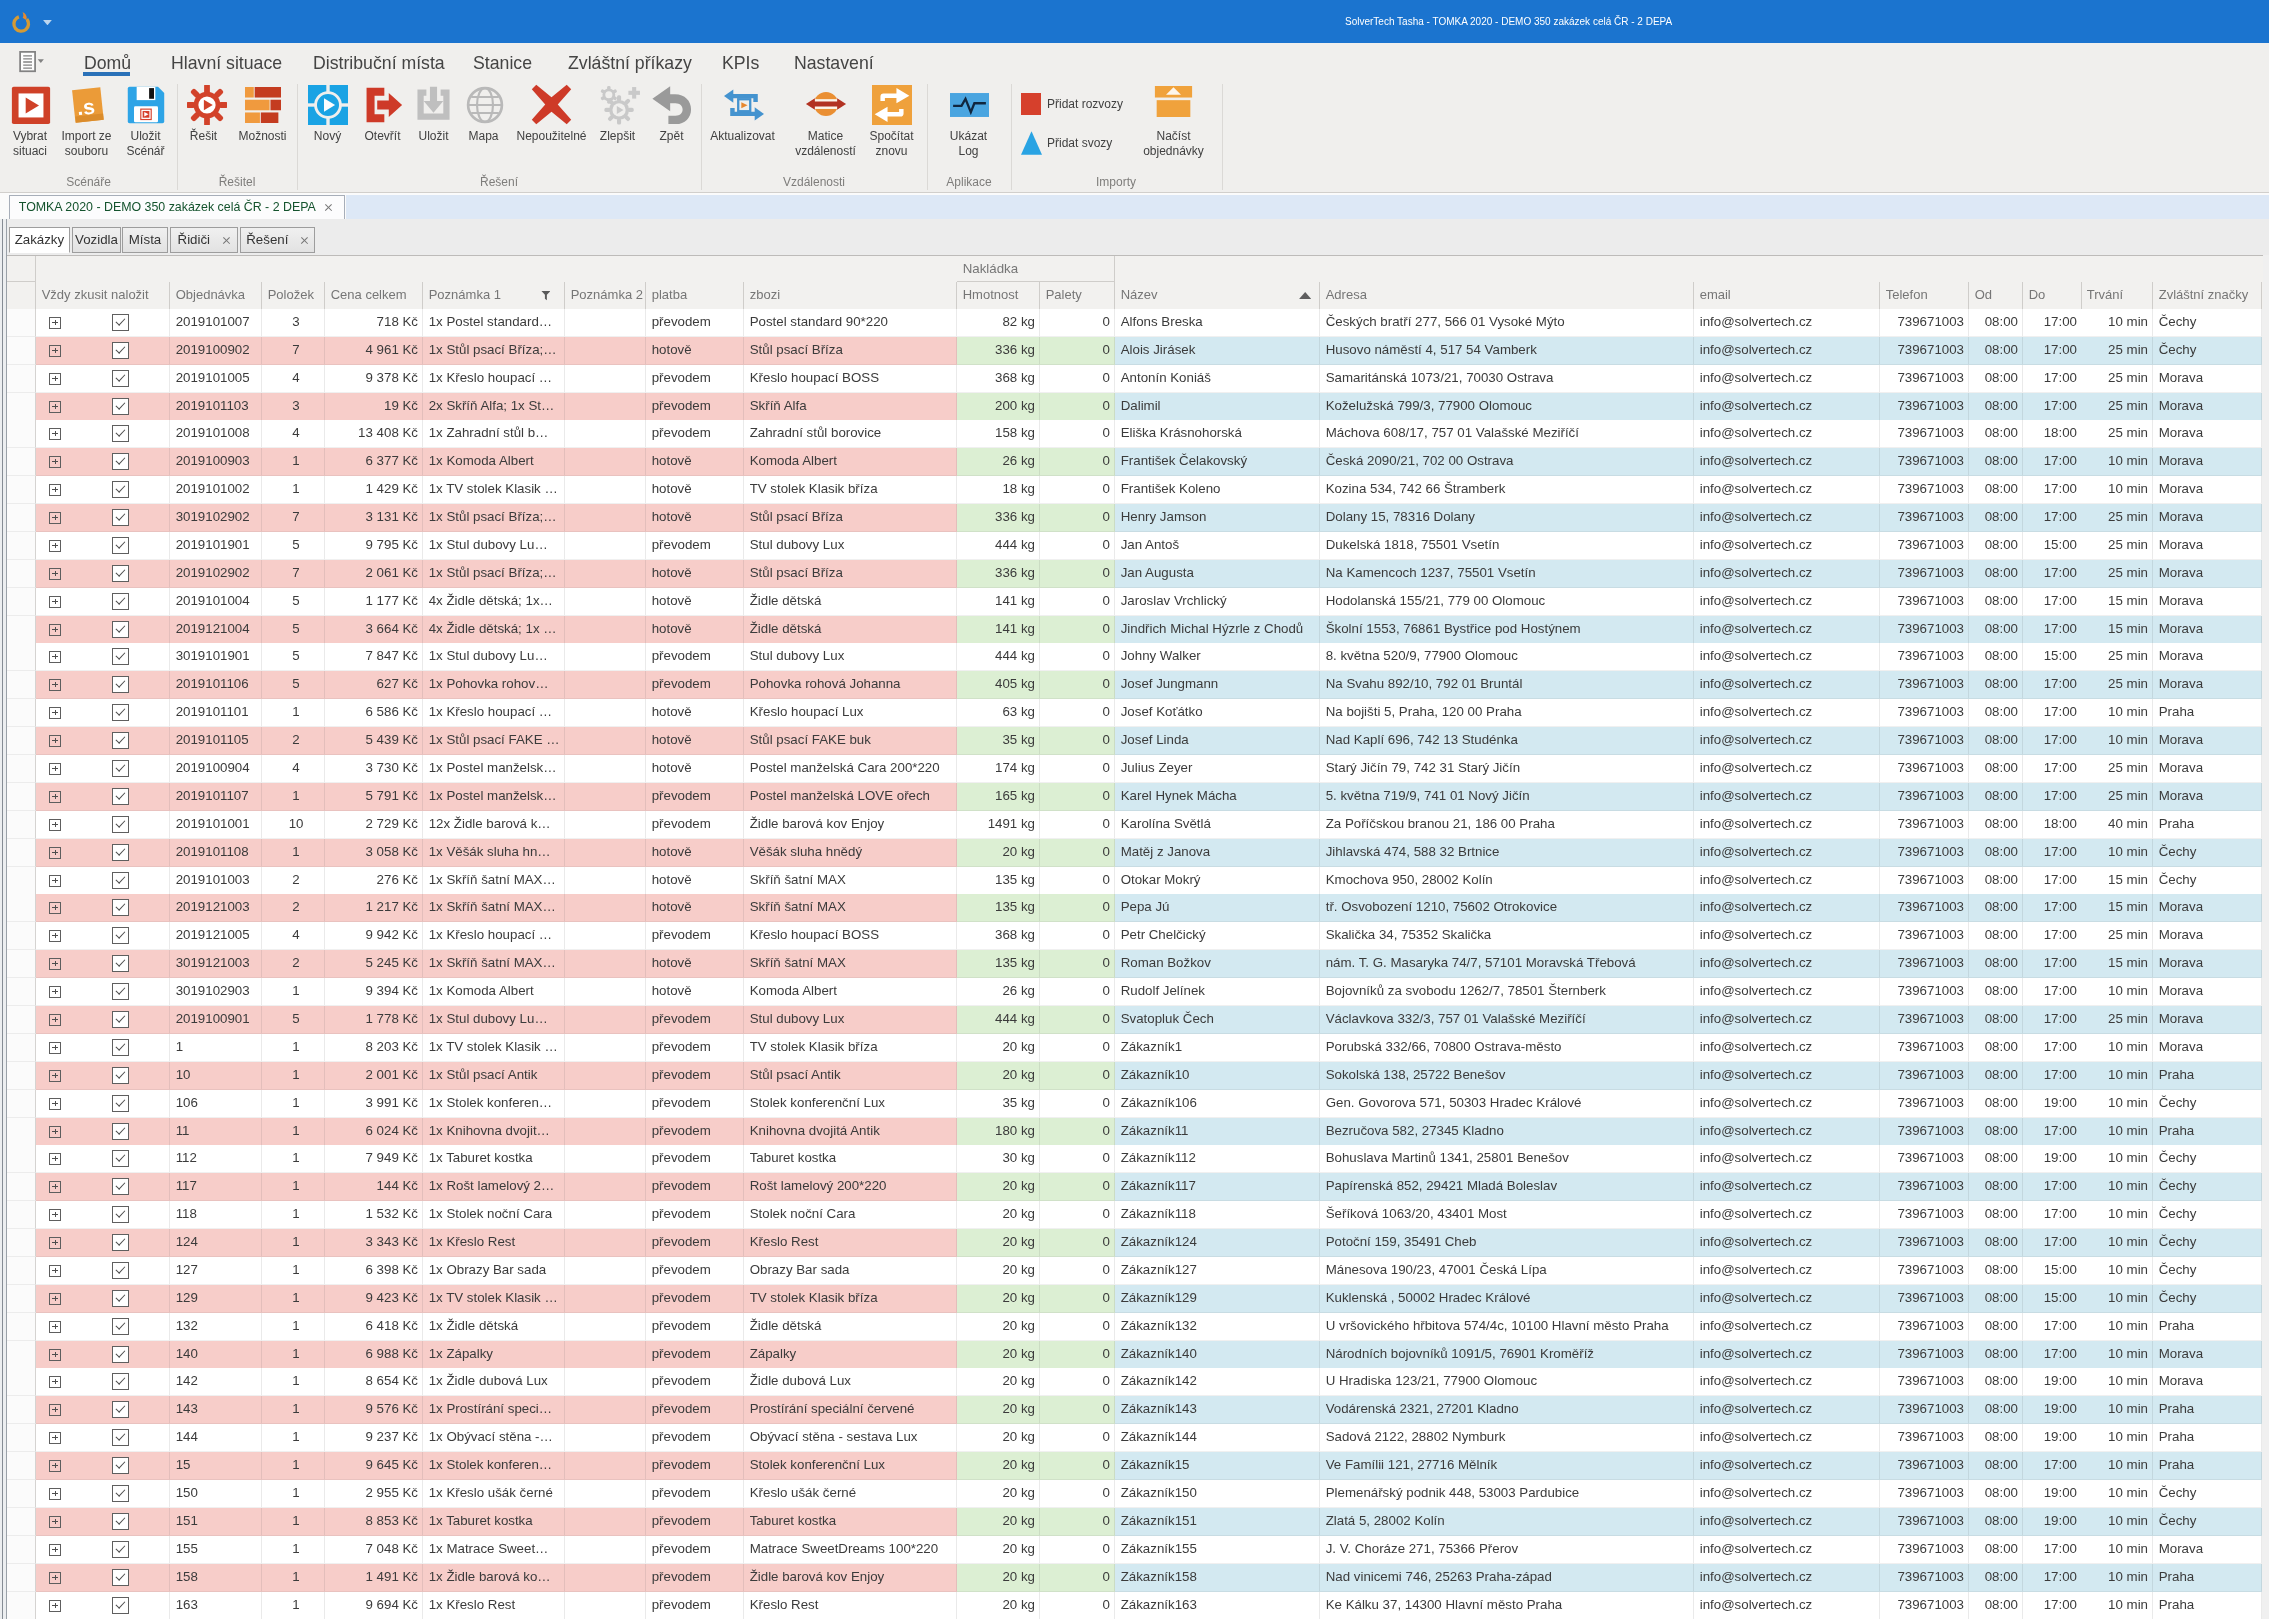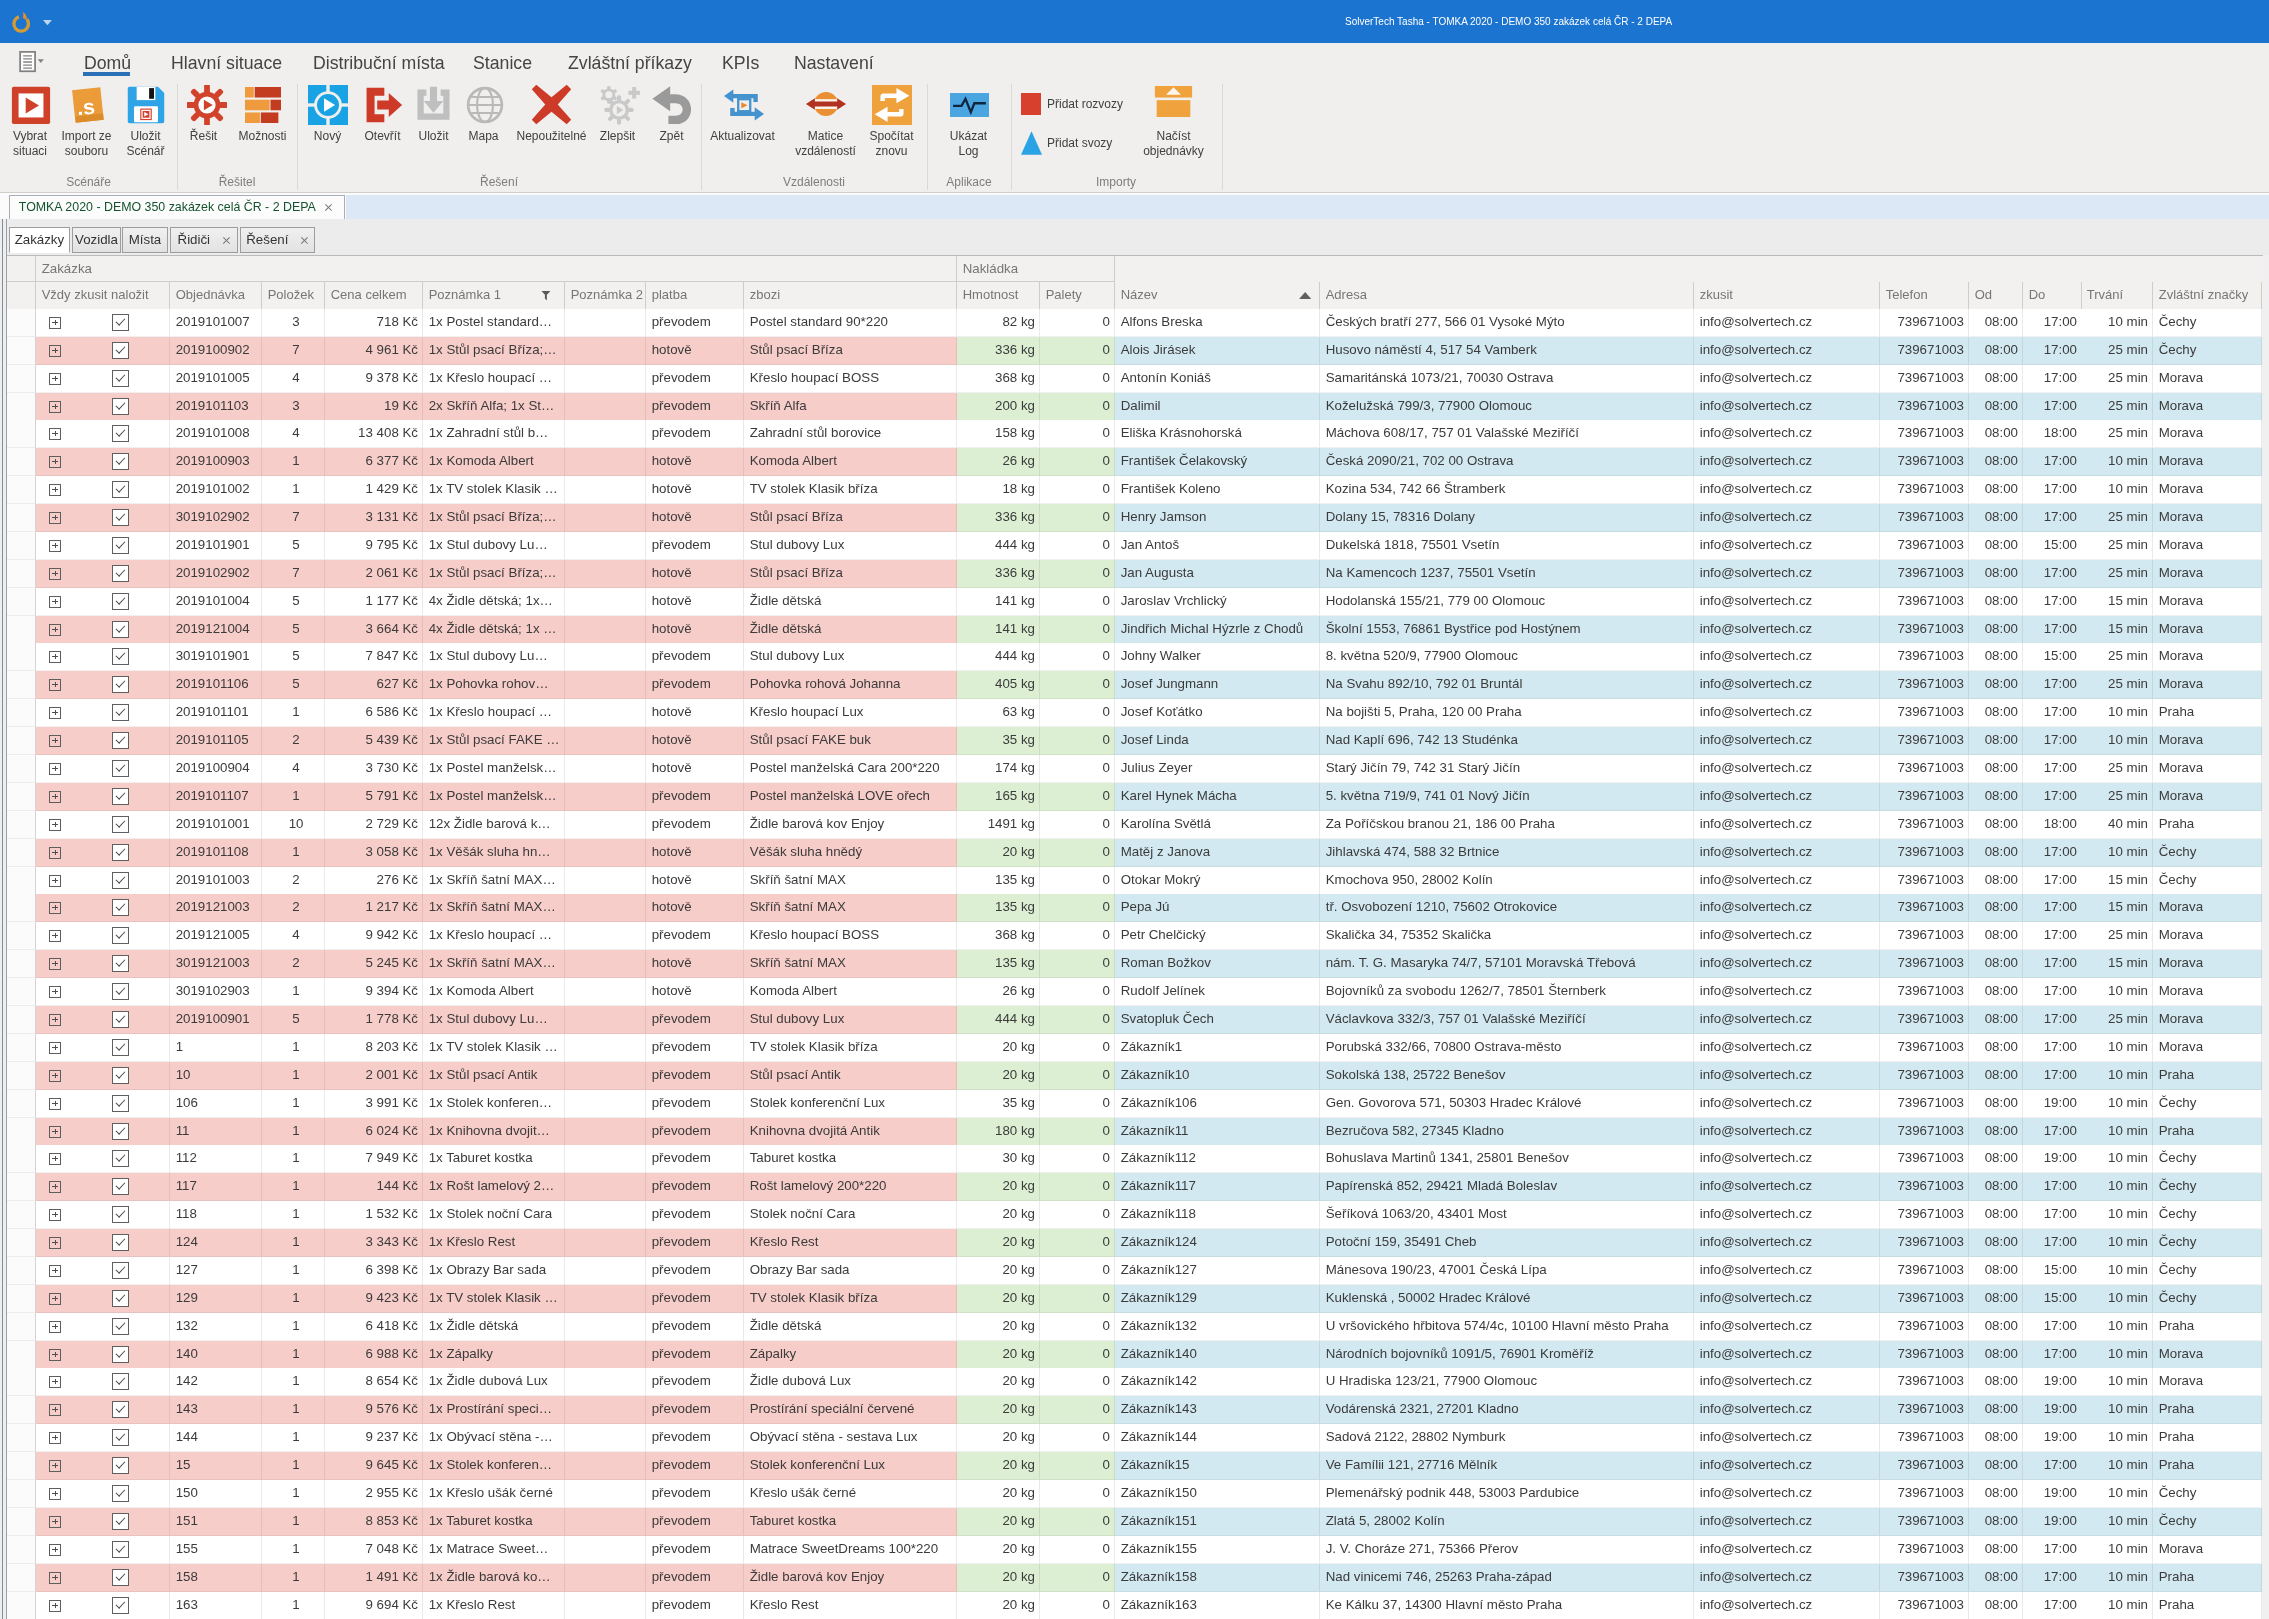--- a/index.html
+++ b/index.html
@@ -268,40 +268,39 @@
 <div id="subrow" class="abs">
 <div class="stab act" style="left:8.9px;width:61px">Zakázky</div>
 <div class="stab" style="left:72px;width:49px">Vozidla</div>
 <div class="stab" style="left:122px;width:46px">Místa</div>
 <div class="stab" style="left:170px;width:68px">Řidiči<i class="x"></i></div>
 <div class="stab" style="left:240px;width:75px">Řešení<i class="x"></i></div>
 </div>
 <div id="gut" class="abs"></div>
 <div id="gh" class="abs">
 <div class="bcell" style="left:0px;width:29px"></div>
-<div class="bcell" style="left:29px;width:921px">Zakázka</div>
 <div class="bcell" style="left:950px;width:158px">Nakládka</div>
 <div class="hcell c0" style="left:0px;width:29px"></div>
 <div class="hcell c1" style="left:29px;width:134px">Vždy zkusit naložit</div>
 <div class="hcell c2" style="left:163px;width:92px">Objednávka</div>
 <div class="hcell c3" style="left:255px;width:63px">Položek</div>
 <div class="hcell c4" style="left:318px;width:98px">Cena celkem</div>
 <div class="hcell c5" style="left:416px;width:142px">Poznámka 1<svg style="position:absolute;right:14px;top:8.9px" width="9.8" height="9.8" viewBox="0 0 11 11">
         <path d="M0.5 0 H10.5 L6.6 4.2 V10.5 L4.4 8.8 V4.2 Z" fill="#5a5a5a"></path>
       </svg></div>
 <div class="hcell c6" style="left:558px;width:81px">Poznámka 2</div>
 <div class="hcell c7" style="left:639px;width:98px">platba</div>
 <div class="hcell c8" style="left:737px;width:213px">zbozi</div>
 <div class="hcell c9" style="left:950px;width:83px">Hmotnost</div>
 <div class="hcell c10" style="left:1033px;width:75px">Palety</div>
 <div class="hcell c11" style="left:1108px;width:205px">Název<svg style="position:absolute;right:8px;top:9.8px" width="12.4" height="7" viewBox="0 0 14 8">
         <path d="M7 0 L14 8 H0 Z" fill="#5f5f5f"></path>
       </svg></div>
 <div class="hcell c12" style="left:1313px;width:374px">Adresa</div>
-<div class="hcell c13" style="left:1687px;width:186px">zkusit</div>
+<div class="hcell c13" style="left:1687px;width:186px">email</div>
 <div class="hcell c14" style="left:1873px;width:89px">Telefon</div>
 <div class="hcell c15" style="left:1962px;width:54px">Od</div>
 <div class="hcell c16" style="left:2016px;width:59px">Do</div>
 <div class="hcell c17" style="left:2074px;width:72px">Trvání</div>
 <div class="hcell c18" style="left:2146px;width:109px">Zvláštní značky</div>
 </div>
 <div class="r" style="top:309px">
     <i class="c0"></i>
     <i class="c1">
       <b class="exp"></b>

